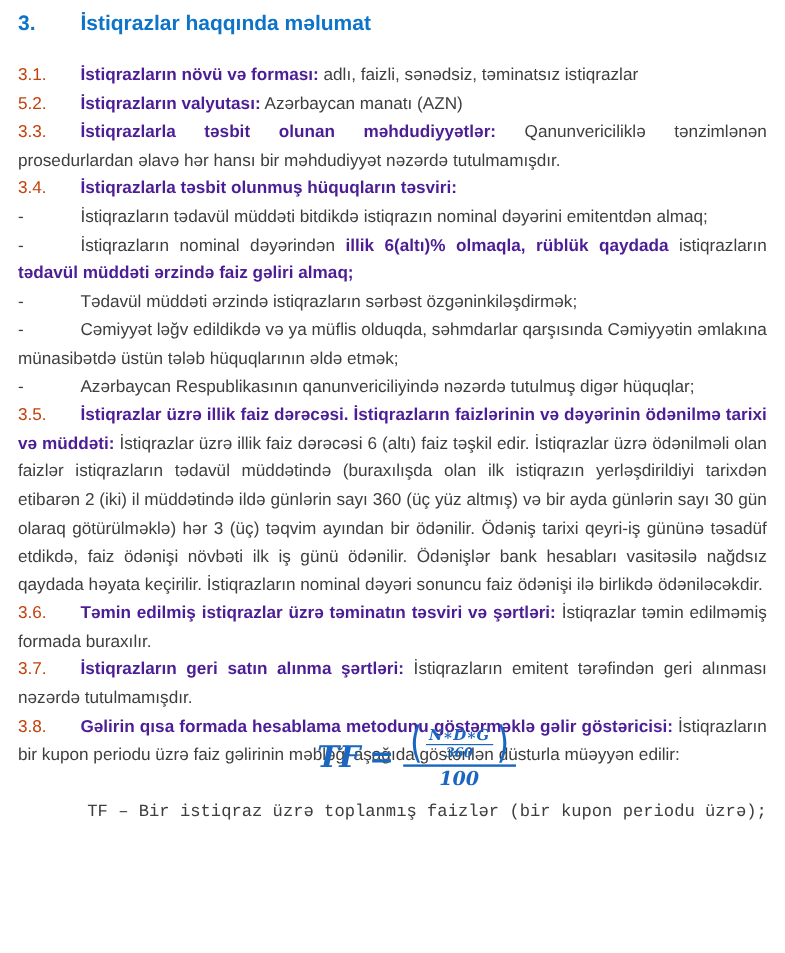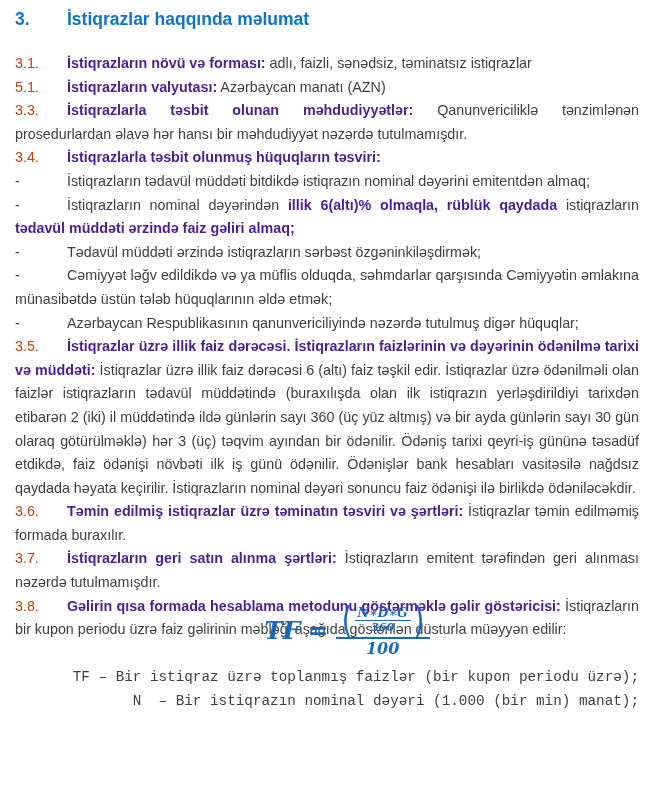--- a/index.html
+++ b/index.html
@@ -91,21 +91,21 @@
   .frac.inner .i-den { font-size: 11px; padding-top: 1px; }
   .frac.outer .o-den { font-size: 16px; padding-top: 2px; }
 </style>
 </head>
 <body>
 
 <div class="doc-heading"><span class="num">3.</span><span>İstiqrazlar haqqında məlumat</span></div>
 
 <p class="para"><span class="num sec">3.1.</span><b class="lbl">İstiqrazların növü və forması:</b><span> adlı, faizli, sənədsiz, təminatsız istiqrazlar</span></p>
 
-<p class="para"><span class="num sec">5.1.</span><b class="lbl">İstiqrazların valyutası:</b><span> Azərbaycan manatı (AZN)</span></p>
+<p class="para"><span class="num sec">5.2.</span><b class="lbl">İstiqrazların valyutası:</b><span> Azərbaycan manatı (AZN)</span></p>
 
 <p class="para"><span class="num sec">3.3.</span><b class="lbl">İstiqrazlarla təsbit olunan məhdudiyyətlər:</b><span>  Qanunvericiliklə tənzimlənən prosedurlardan əlavə hər hansı bir məhdudiyyət nəzərdə tutulmamışdır.</span></p>
 
 <p class="para"><span class="num sec">3.4.</span><b class="lbl">İstiqrazlarla təsbit olunmuş hüquqların təsviri:</b></p>
 
 <p class="para"><span class="num dash">-</span><span>İstiqrazların tədavül müddəti bitdikdə istiqrazın nominal dəyərini emitentdən almaq;</span></p>
 
 <p class="para"><span class="num dash">-</span><span>İstiqrazların nominal dəyərindən </span><b>illik 6(altı)% olmaqla, rüblük qaydada</b><span>  istiqrazların </span><b>tədavül müddəti ərzində faiz gəliri almaq;</b></p>
 
 <p class="para"><span class="num dash">-</span><span>Tədavül müddəti ərzində istiqrazların sərbəst özgəninkiləşdirmək;</span></p>
@@ -129,14 +129,13 @@
           <span class="i-num">N∗D∗G</span>
           <span class="i-den">360</span>
         </span>
         <span class="paren">)</span>
       </span>
       <span class="o-den">100</span>
     </span></div>
 
 <div class="defs">
   <p class="def-line">TF – Bir istiqraz üzrə toplanmış faizlər (bir kupon periodu üzrə);</p>
-  <p class="def-line">N  – Bir istiqrazın nominal dəyəri (1.000 (bir min) manat);</p>
 </div>
 
 </body></html>

